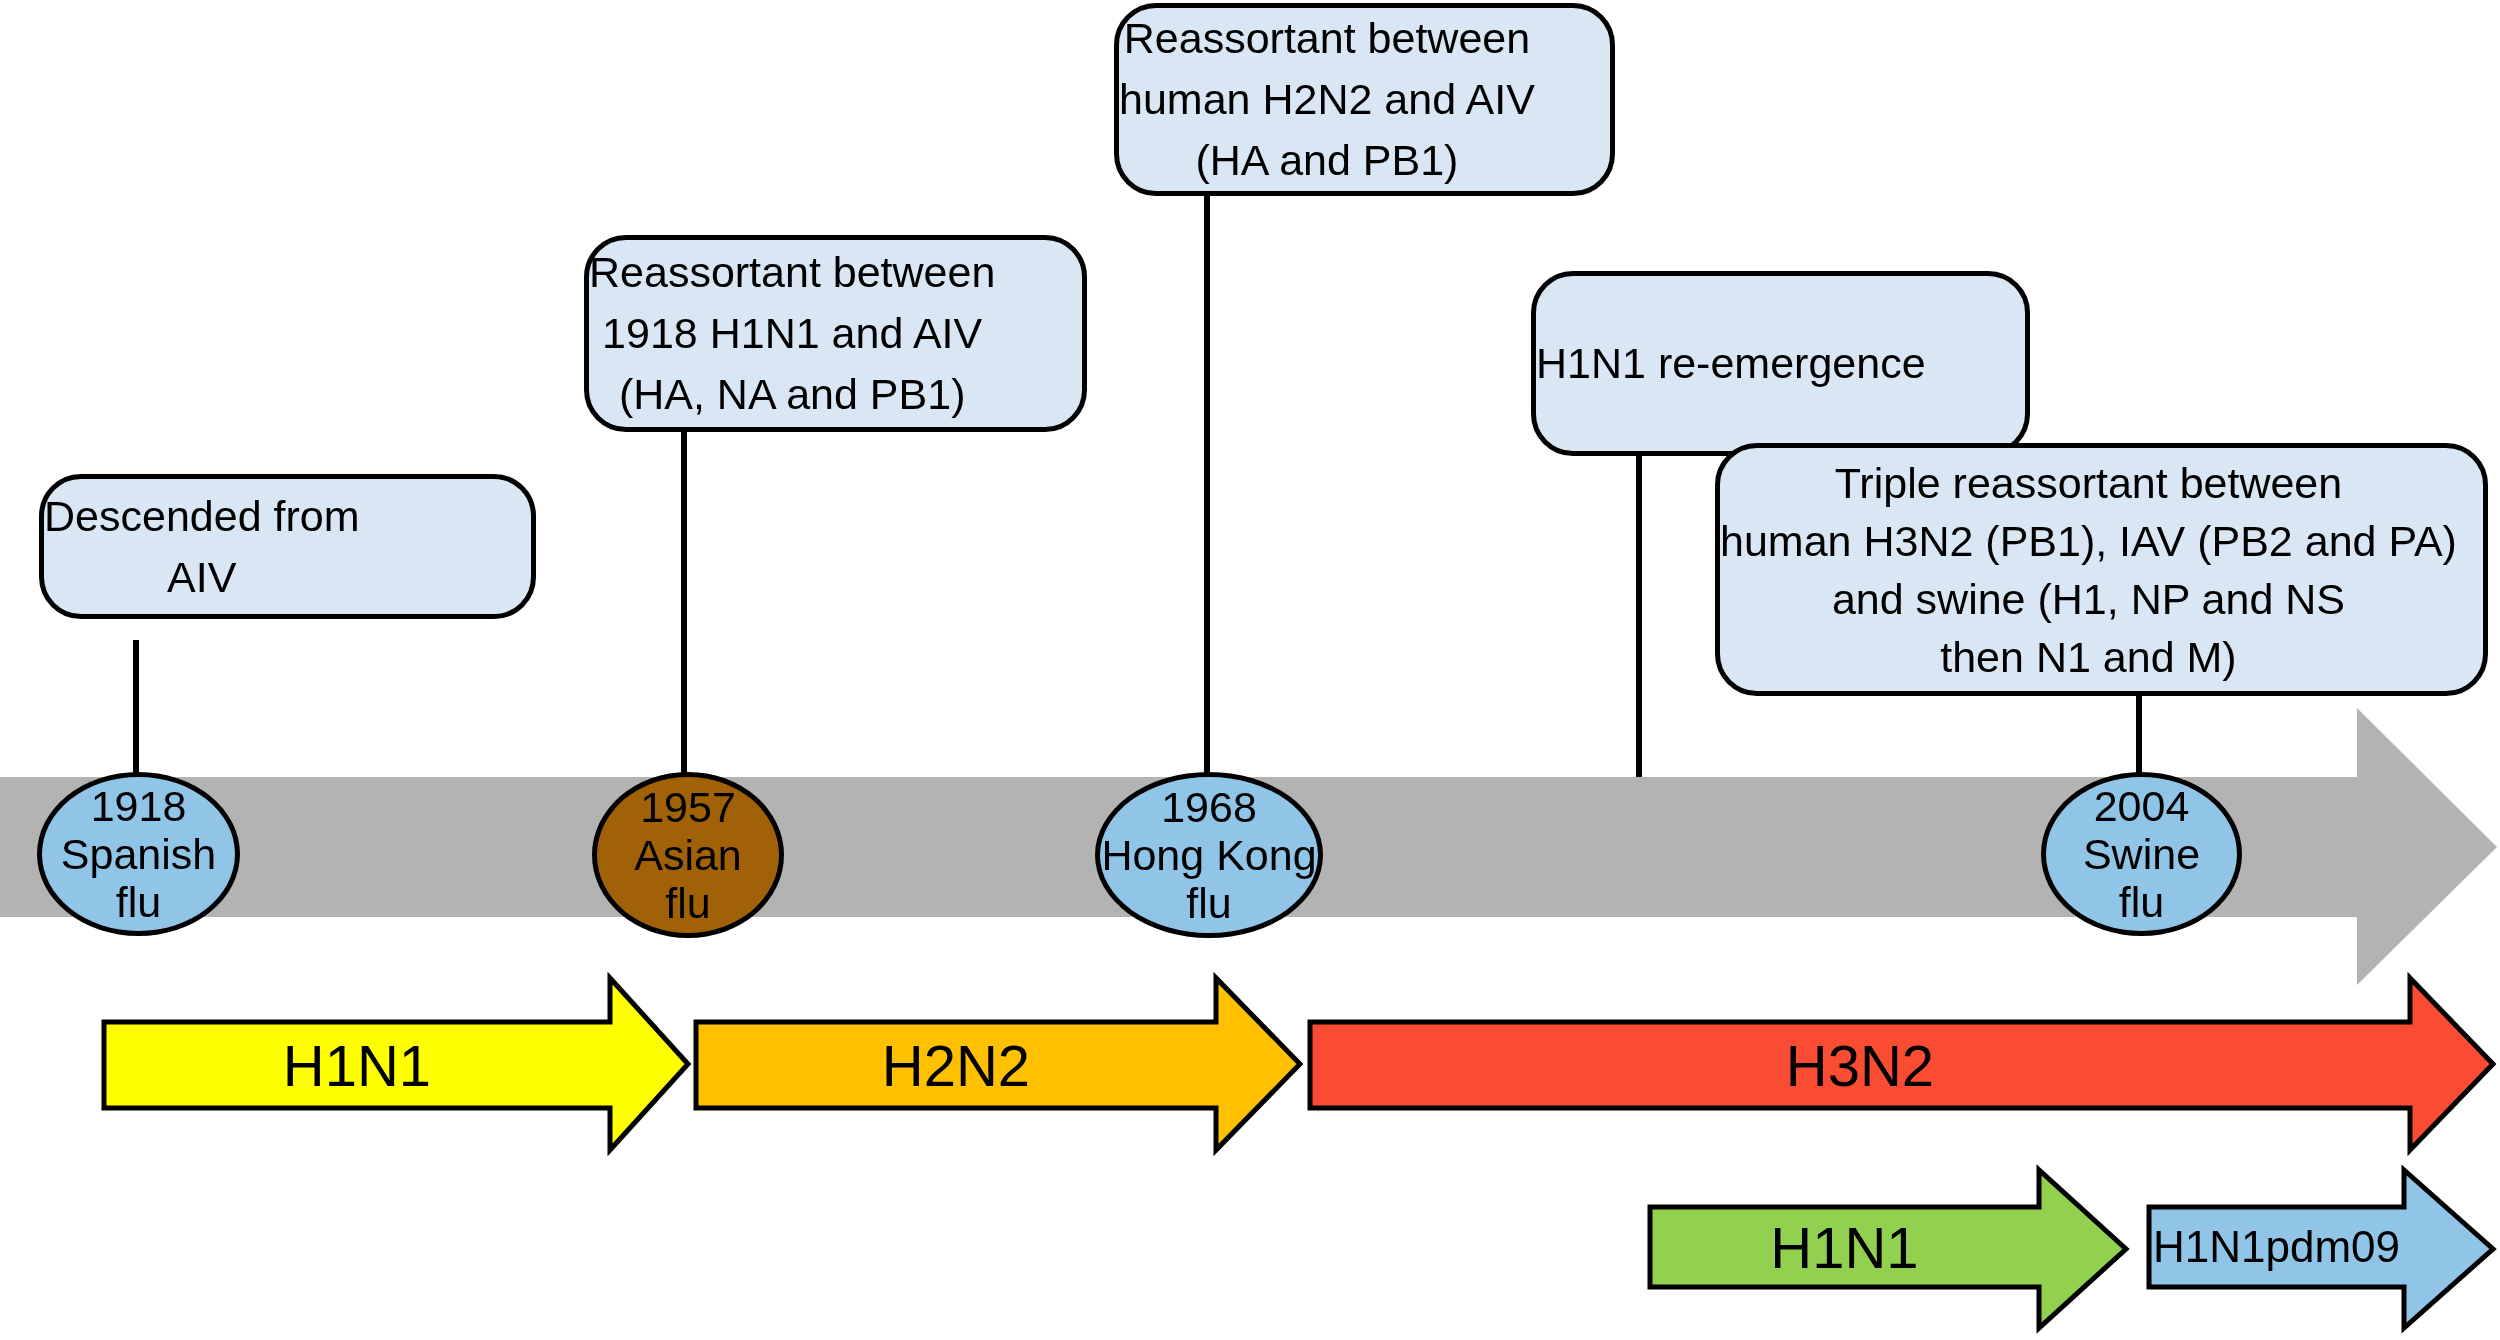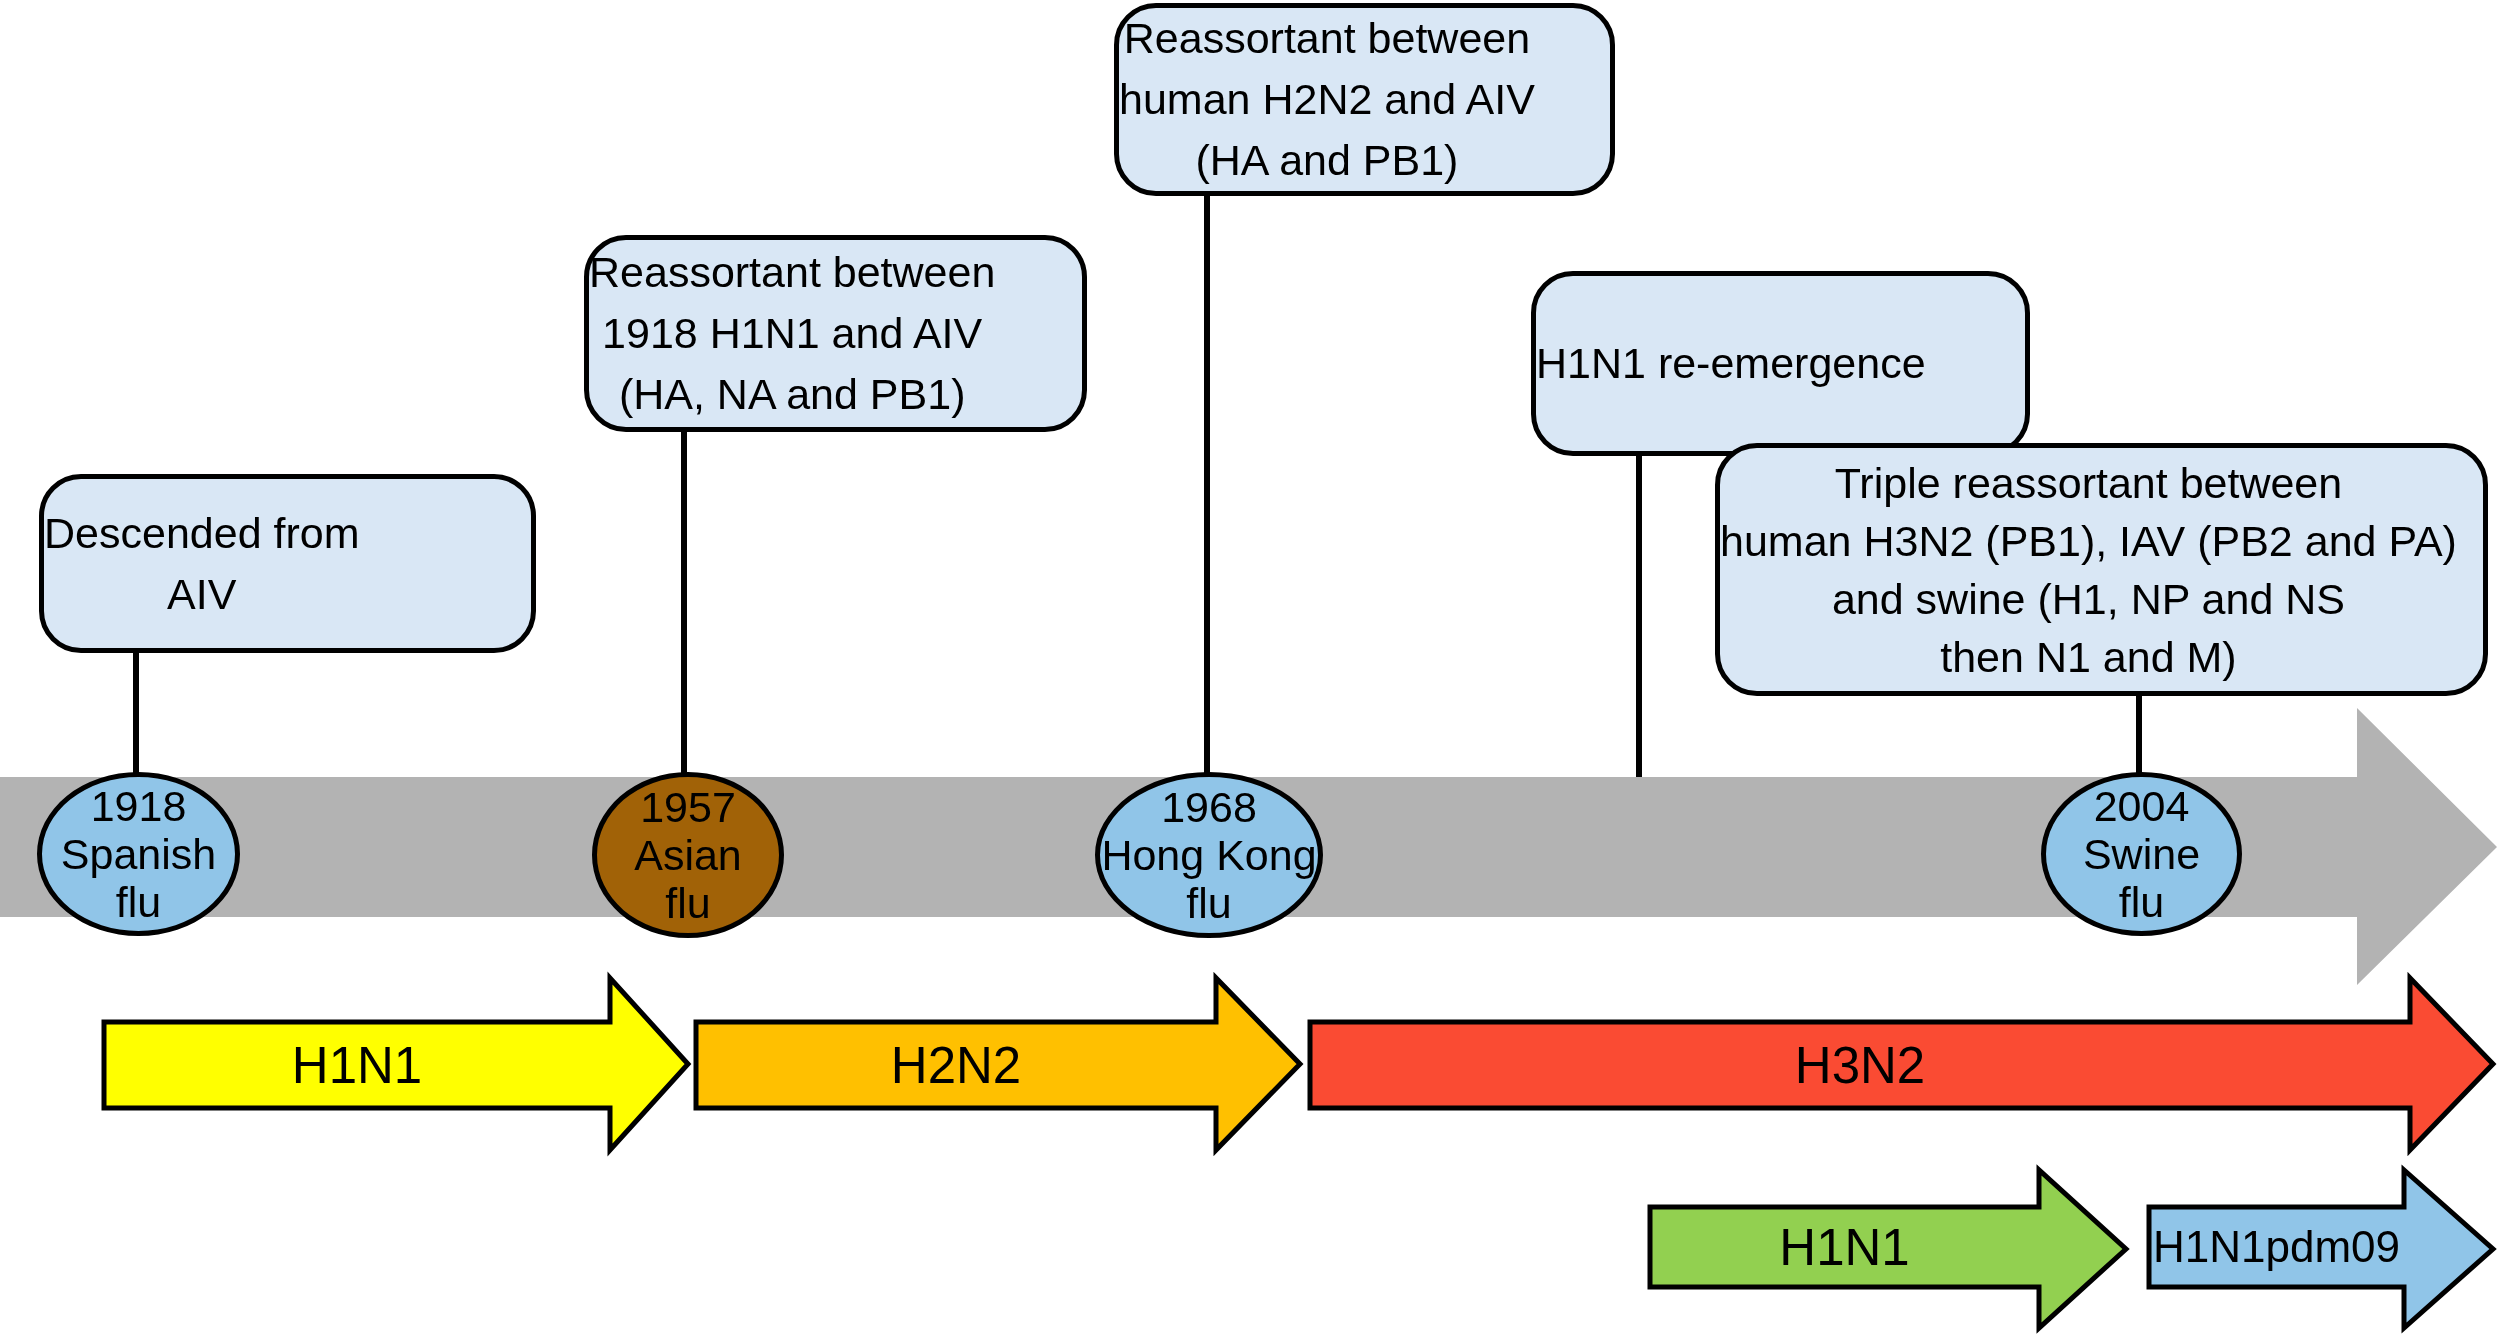--- a/index.html
+++ b/index.html
@@ -19,21 +19,21 @@
     box-sizing: border-box;
     border: 5px solid #000;
     border-radius: 42px;
     display: flex;
     align-items: center;
     text-align: center;
     font-size: 43px;
     line-height: 61px;
     white-space: pre-line;
   }
-  .b1 { left: 39px;   top: 474px; width: 497px; height: 179px; }
+  .b1 { left: 39px;   top: 474px; width: 497px; height: 145px; }
   .b2 { left: 584px;  top: 235px; width: 503px; height: 197px; }
   .b3 { left: 1114px; top: 3px;   width: 501px; height: 193px; }
   .b4 { left: 1531px; top: 231px; width: 499px; height: 185px; }
   .b5 { left: 1715px; top: 443px; width: 773px; height: 253px; line-height: 58px; }
 
   .node {
     position: absolute;
     box-sizing: border-box;
     border: 5px solid #000;
     border-radius: 50%;
@@ -49,21 +49,21 @@
   .e2 { left: 592px;  top: 772px; width: 192px; height: 166px; }
   .e3 { left: 1095px; top: 772px; width: 228px; height: 166px; }
   .e4 { left: 1541px; top: 772px; width: 204px; height: 164px; }
   .e5 { left: 2041px; top: 772px; width: 201px; height: 164px; }
 
   .strain-label {
     position: absolute;
     display: flex;
     align-items: center;
     justify-content: center;
-    font-size: 51px;
+    font-size: 58px;
   }
   .s1 { left: 104px;  top: 1022px; width: 506px;  height: 86px; }
   .s2 { left: 696px;  top: 1022px; width: 520px;  height: 86px; }
   .s3 { left: 1310px; top: 1022px; width: 1100px; height: 86px; }
   .s4 { left: 1650px; top: 1207px; width: 389px;  height: 80px; }
   .s5 { left: 2149px; top: 1207px; width: 255px;  height: 80px; font-size: 44px; }
 </style>
 </head>
 <body>
 

